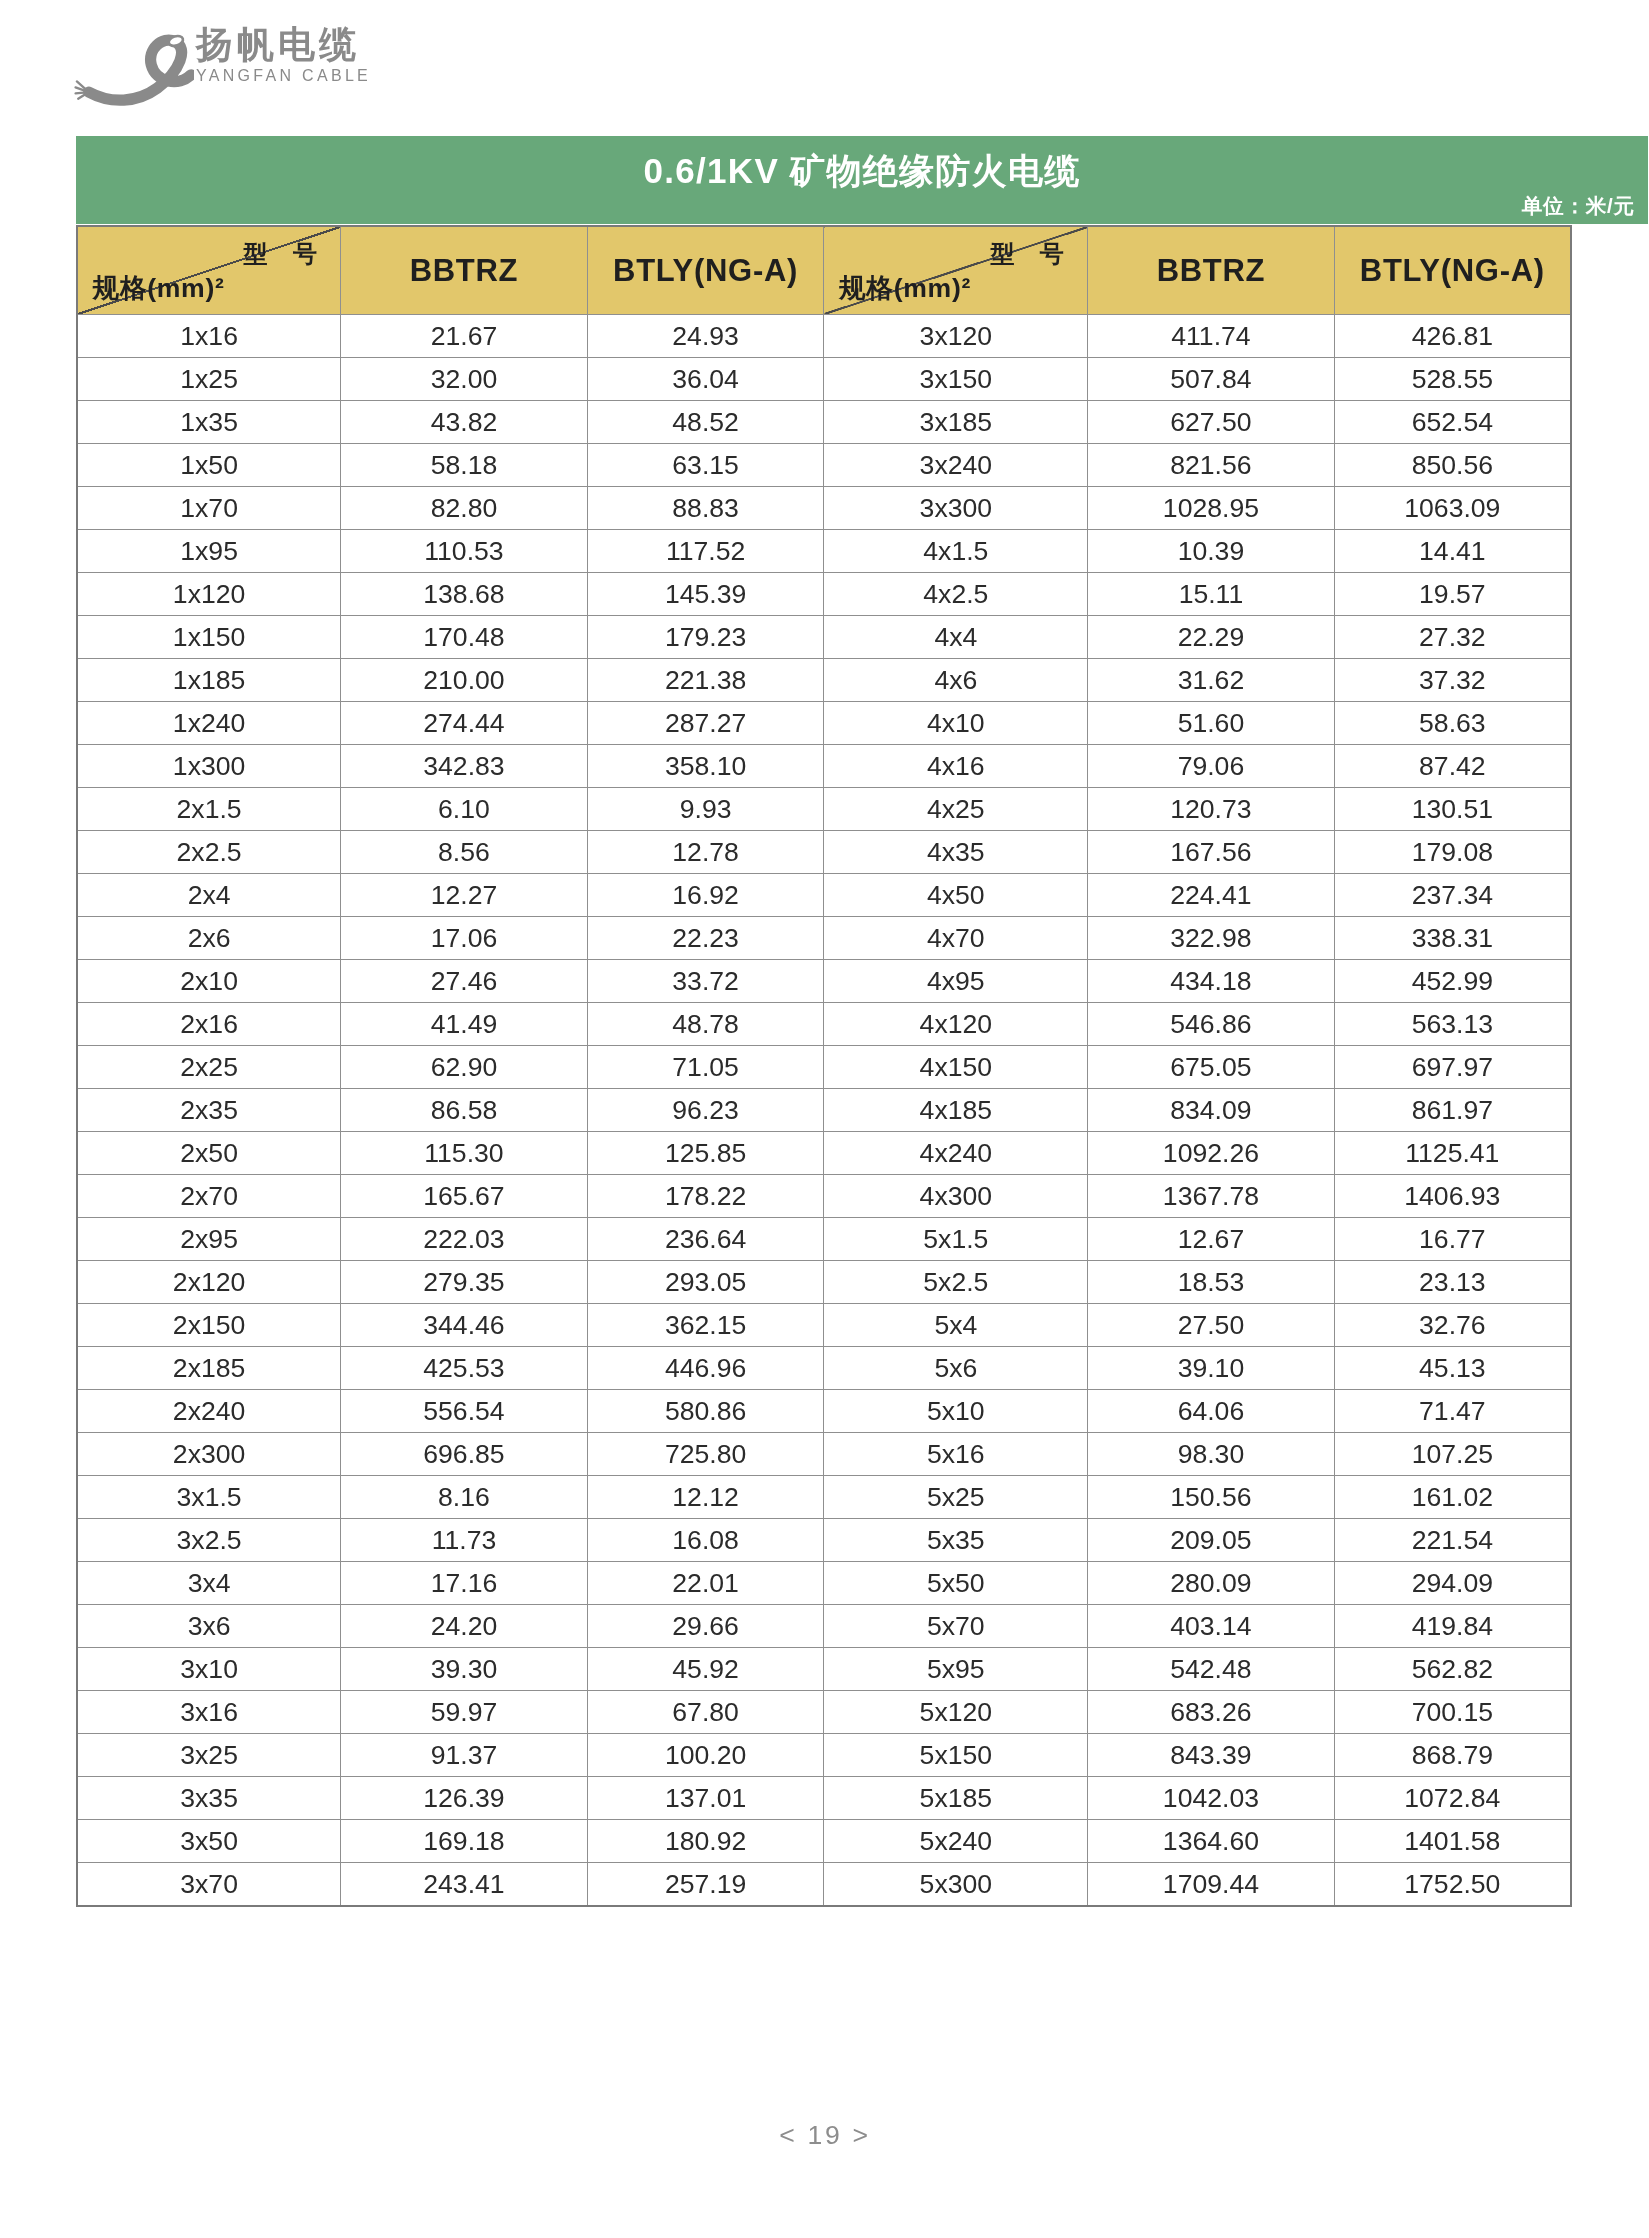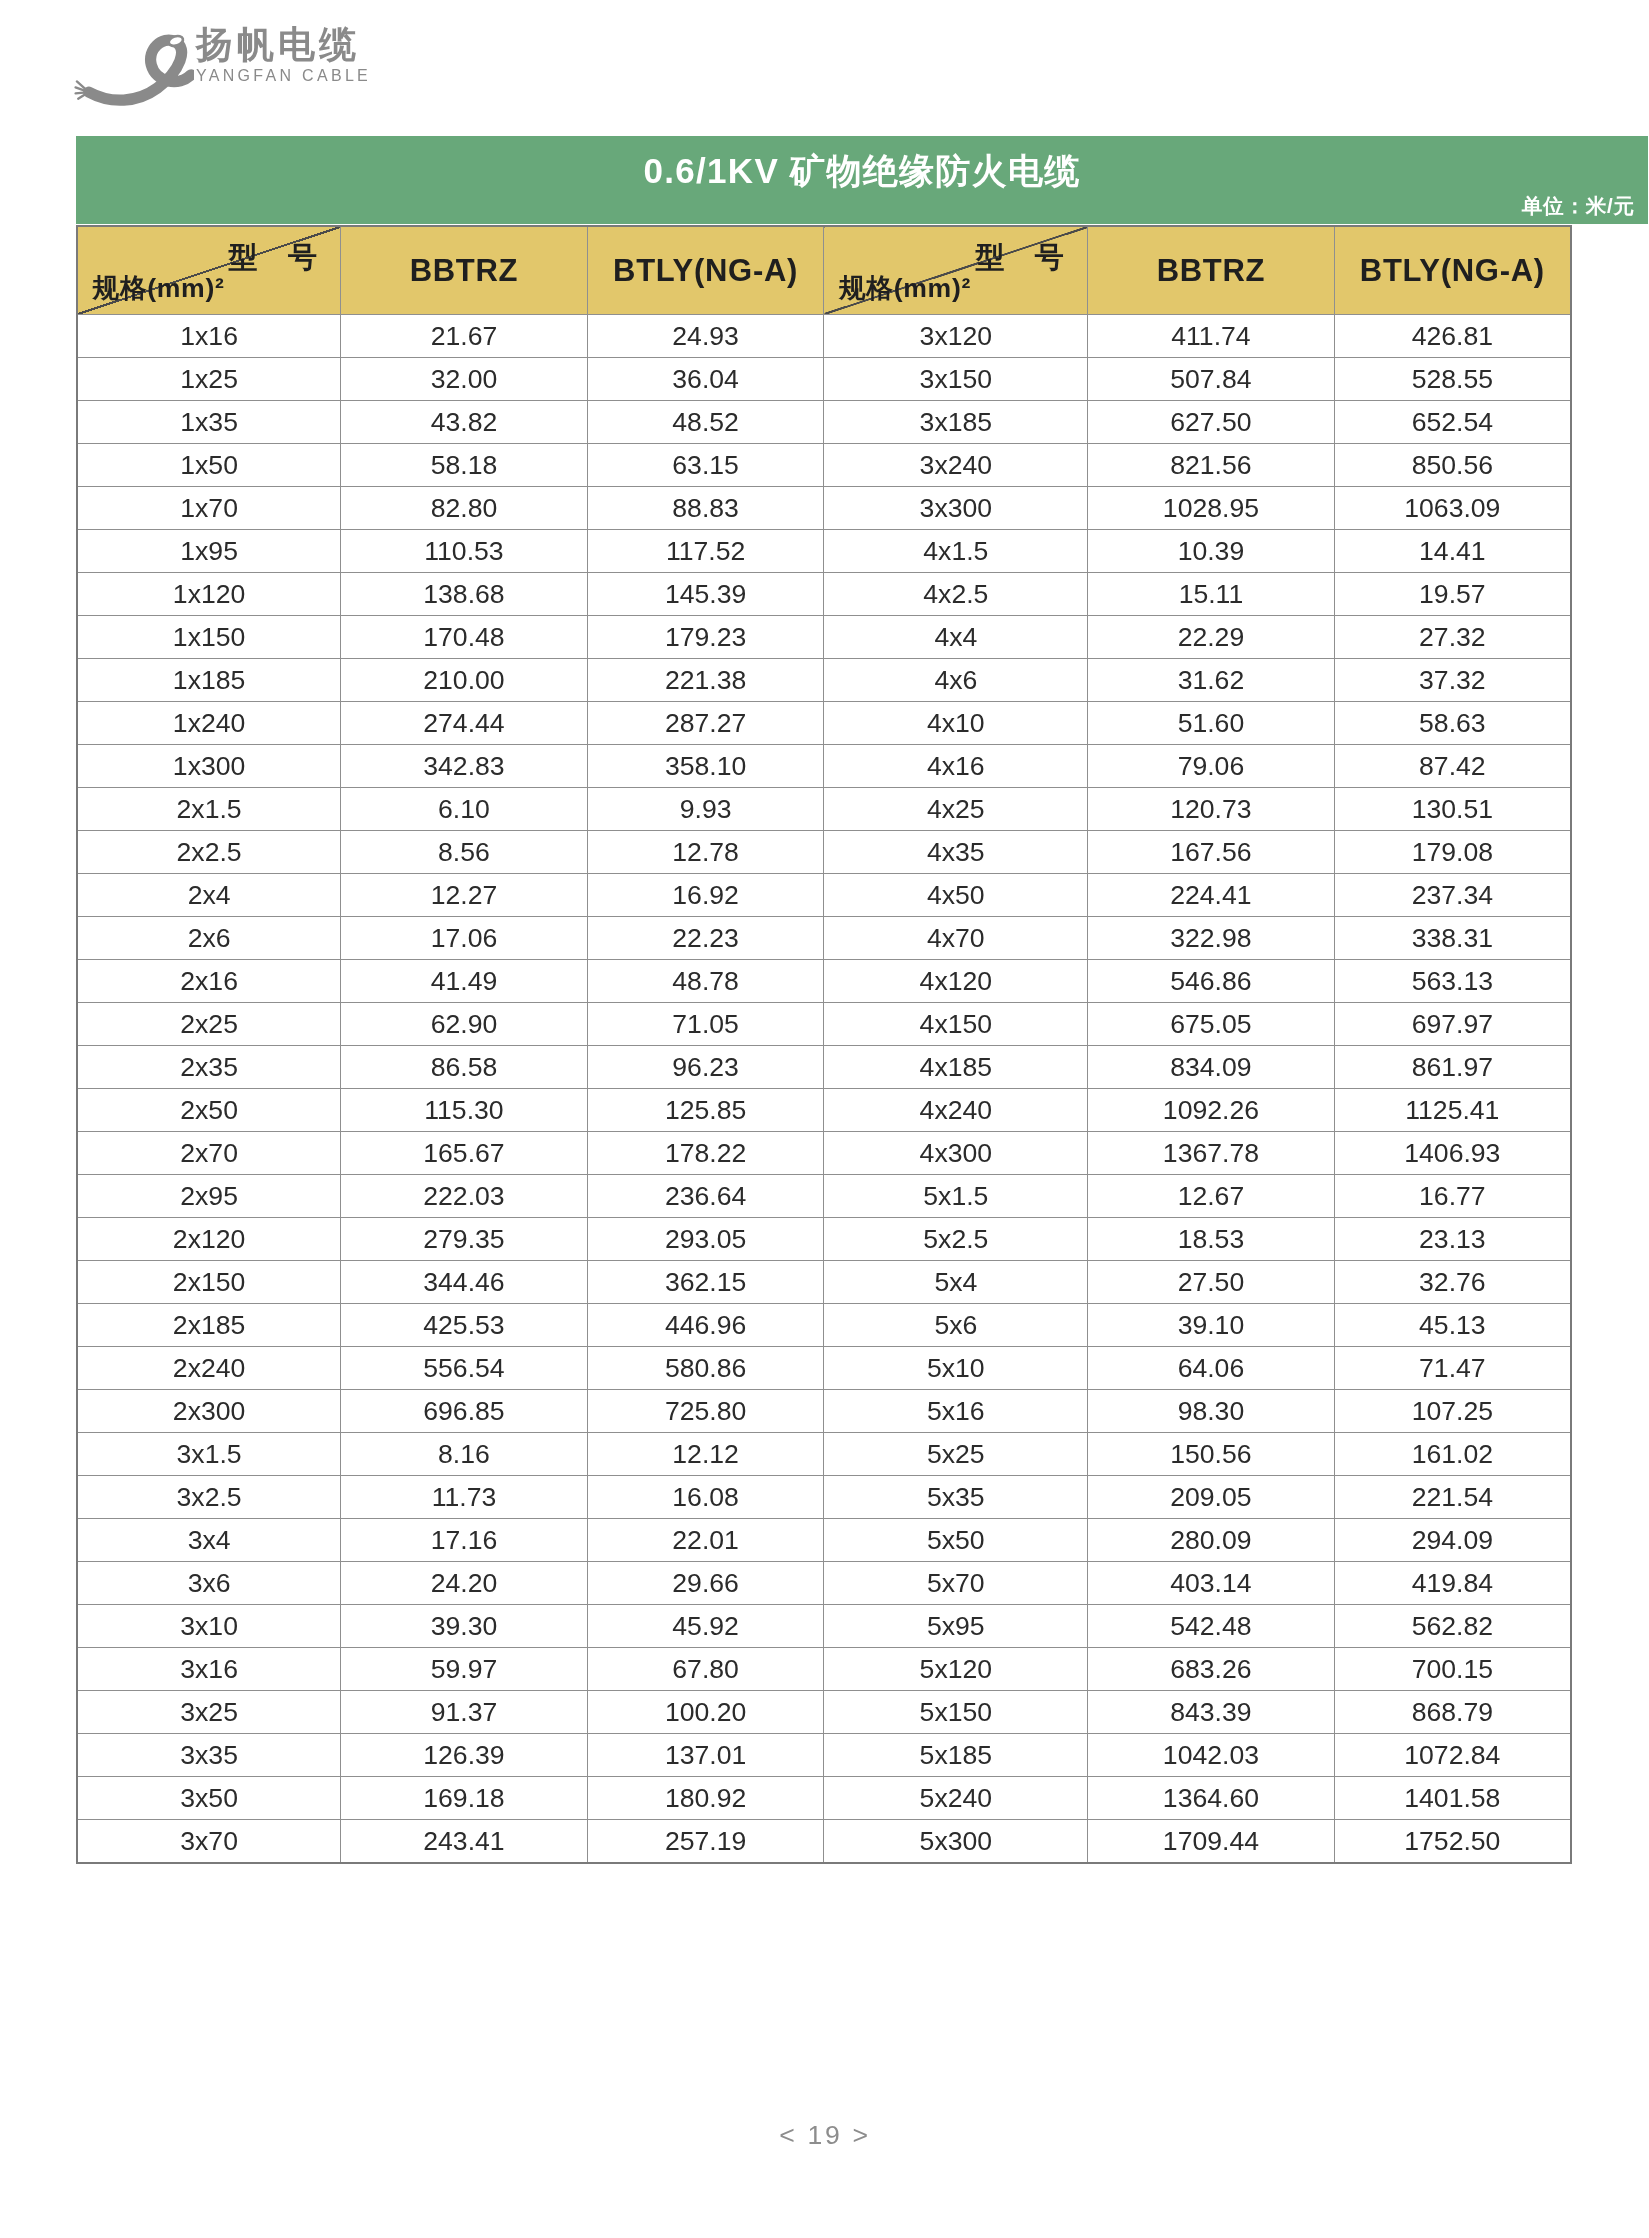--- a/index.html
+++ b/index.html
@@ -51,21 +51,21 @@
   th.diag{
     position:relative;
     background-image:linear-gradient(to bottom right,
       transparent calc(50% - 1px),
       #4a4a4a calc(50% - 1px),
       #4a4a4a calc(50% + 1px),
       transparent calc(50% + 1px));
     background-color:var(--tan);
   }
   th.diag .diag-top{
-    position:absolute;top:10.6px;right:22.6px;font-size:29px;font-weight:700;
+    position:absolute;top:10.6px;right:22.6px;font-size:24px;font-weight:700;
   }
   th.diag .diag-bottom{
     position:absolute;bottom:8px;left:14.6px;font-size:26.6px;font-weight:700;
   }
   tbody td{height:42px;}
 
   
   .footer{
     position:absolute;left:0;right:0;top:2120px;text-align:center;
     color:#8d8d8d;font-size:26.6px;letter-spacing:2.7px;
@@ -240,20 +240,28 @@
         </tr>
         <tr>
           <td>2x6</td>
           <td>17.06</td>
           <td>22.23</td>
           <td>4x70</td>
           <td>322.98</td>
           <td>338.31</td>
         </tr>
         <tr>
+          <td>2x10</td>
+          <td>27.46</td>
+          <td>33.72</td>
+          <td>4x95</td>
+          <td>434.18</td>
+          <td>452.99</td>
+        </tr>
+        <tr>
           <td>2x16</td>
           <td>41.49</td>
           <td>48.78</td>
           <td>4x120</td>
           <td>546.86</td>
           <td>563.13</td>
         </tr>
         <tr>
           <td>2x25</td>
           <td>62.90</td>

